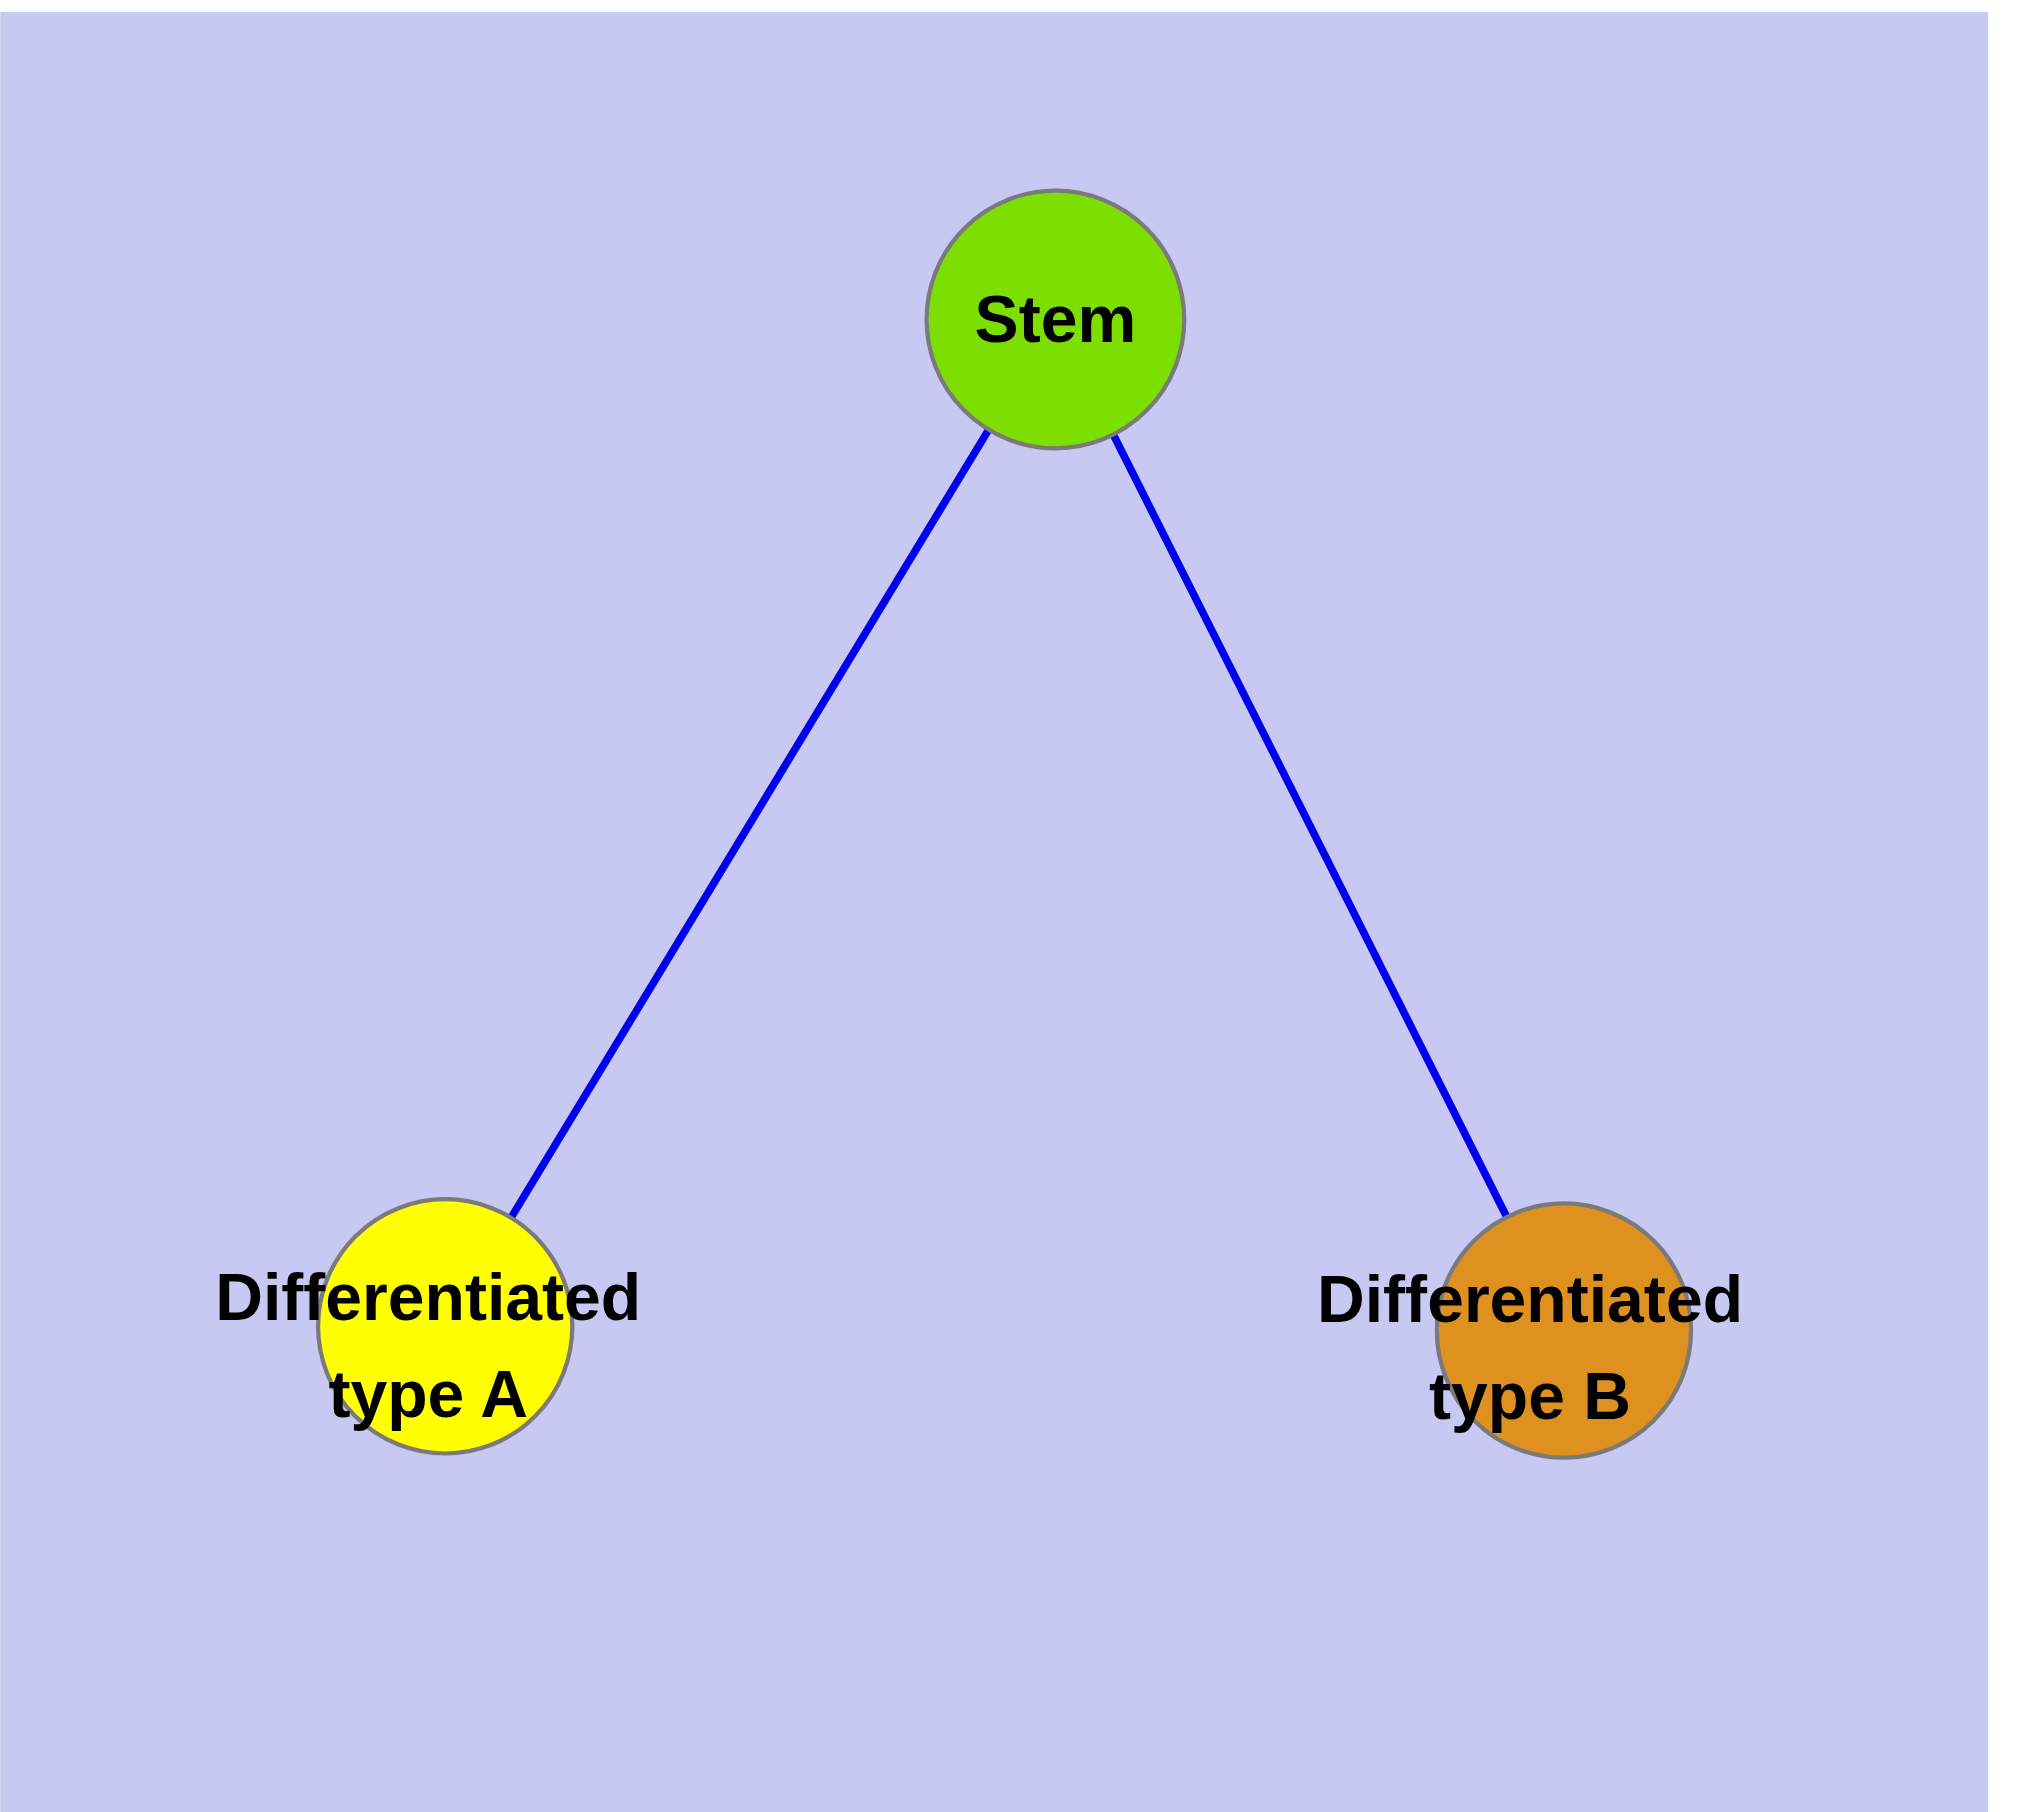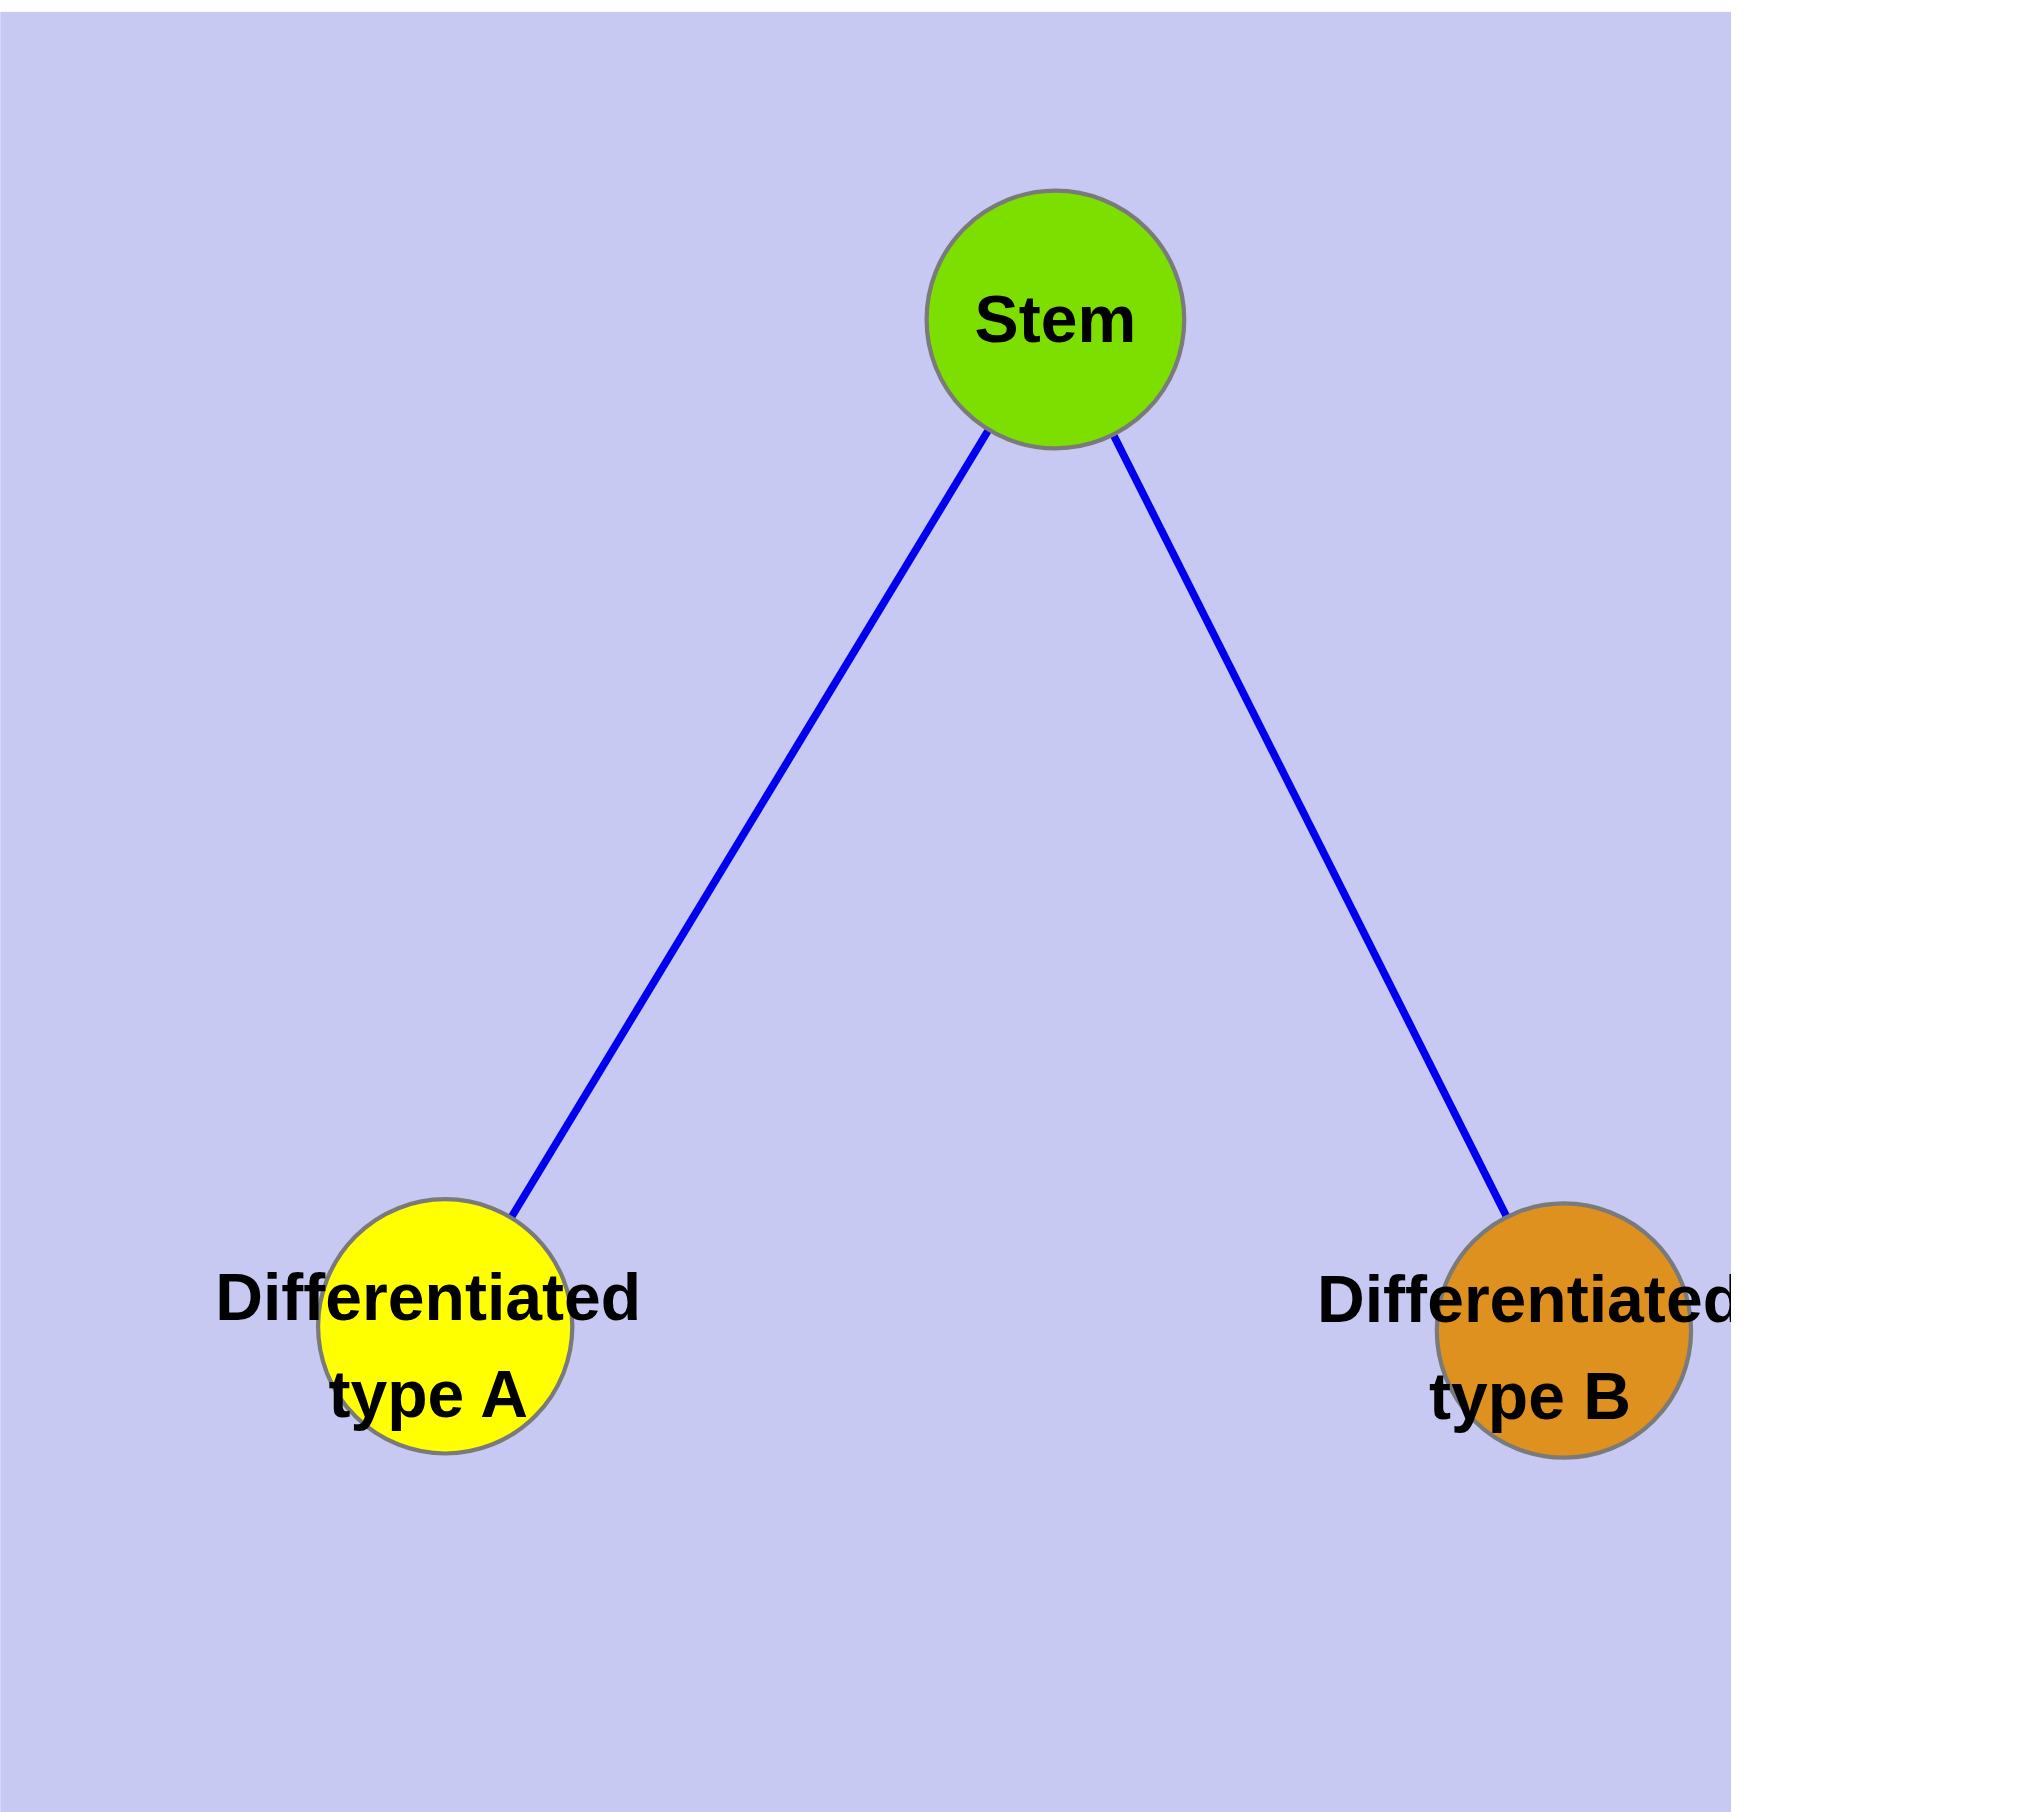--- a/index.html
+++ b/index.html
@@ -2,21 +2,21 @@
 <html style="font-size:13.6px"><head>
 <meta charset="utf-8">
 <style>
   
   html, body {
     margin: 0;
     padding: 0;
     background: #ffffff;
   }
   .page {
-    width: 1731px;
+    width: 1988px;
     height: 1812px;
     position: relative;
     font-family: "Liberation Sans", sans-serif;
     overflow: hidden;
     text-align: right;
   }
   svg {
     display: block;
   }
   .node-circle {

